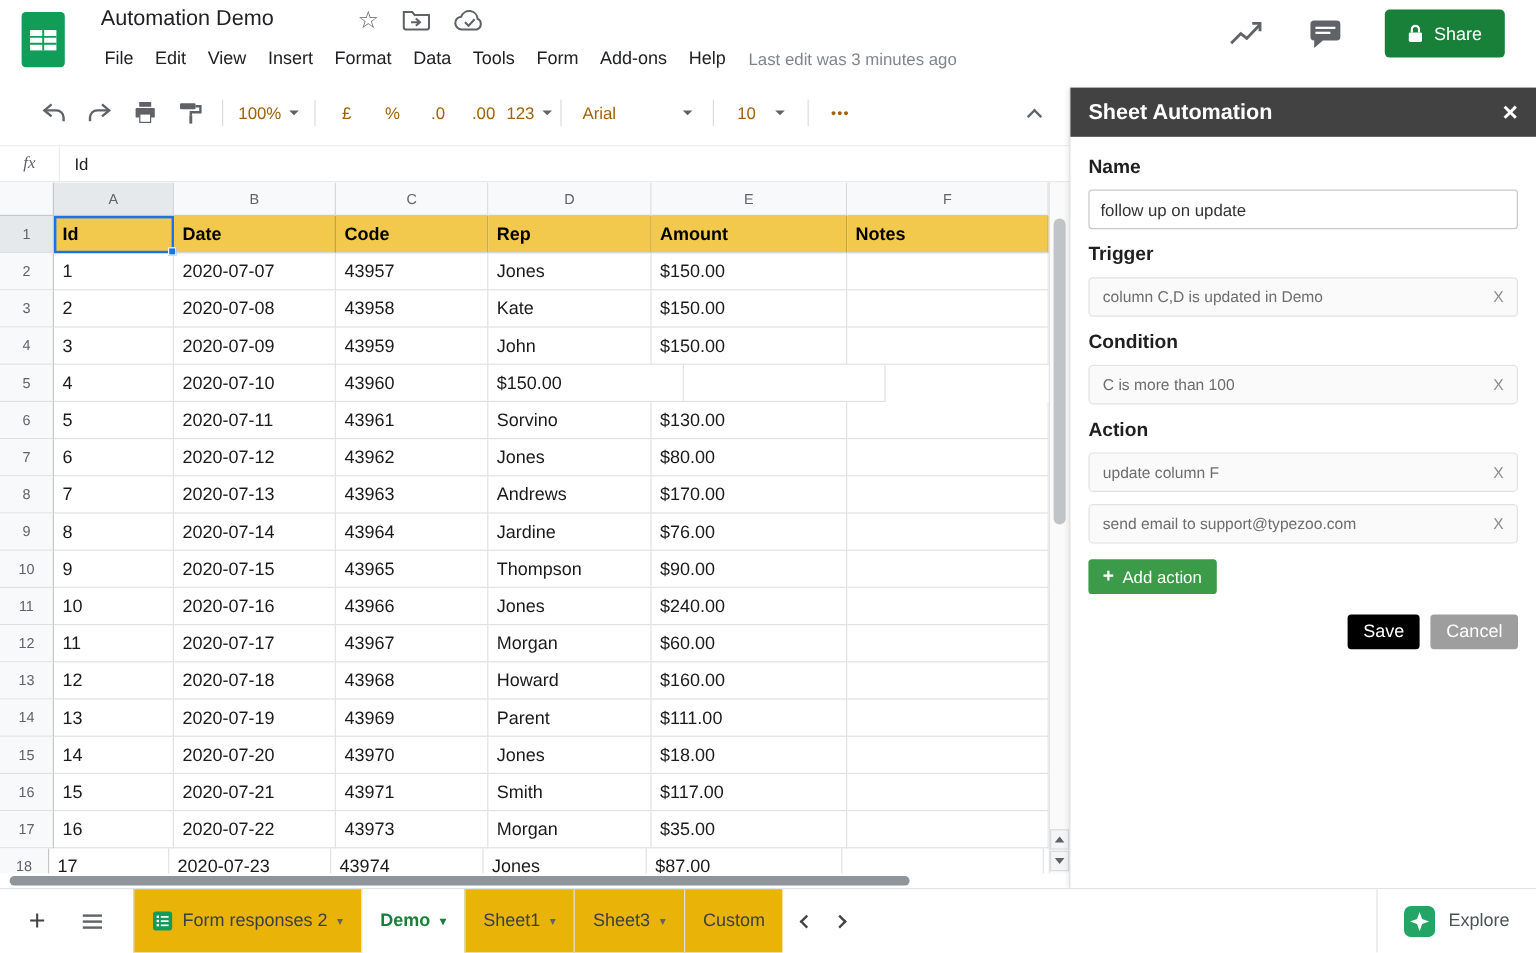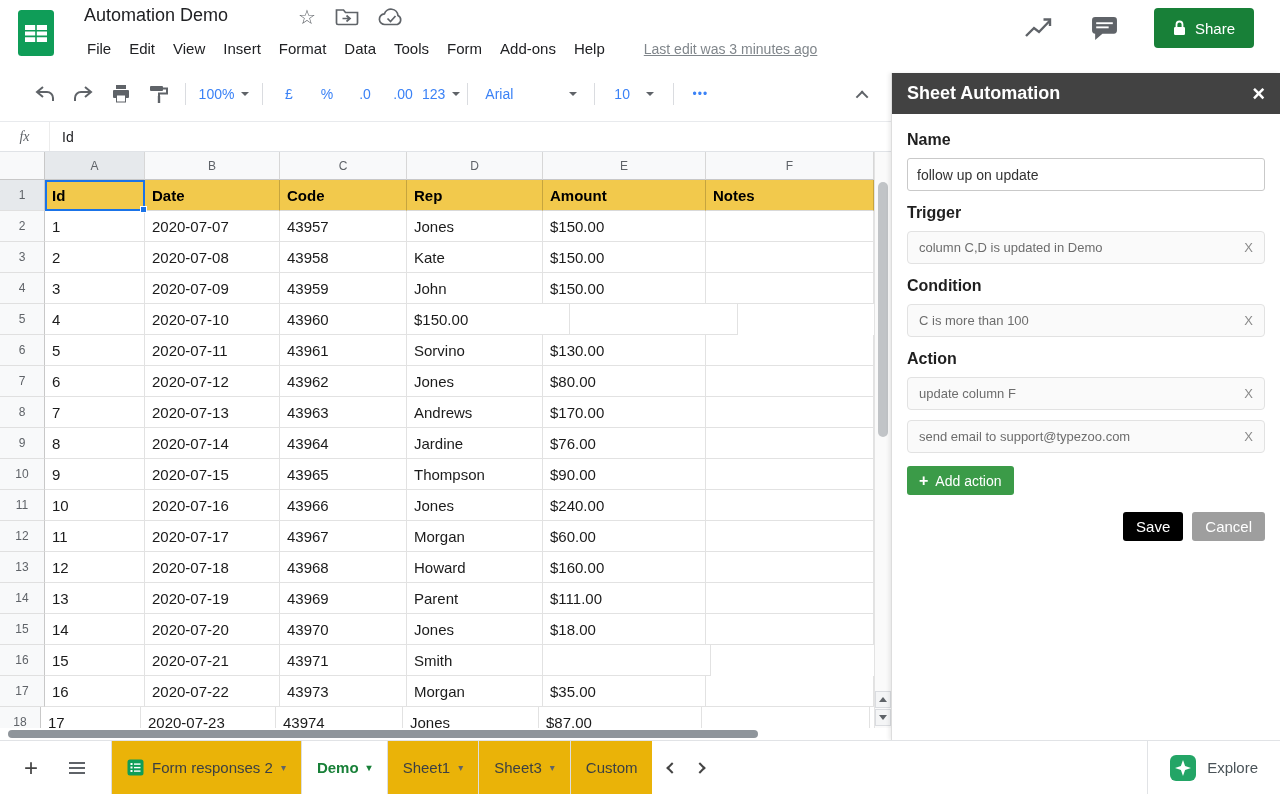--- a/index.html
+++ b/index.html
@@ -9,31 +9,31 @@
 
   
   .topbar { position:absolute; top:0; left:0; width:1280px; height:66px; background:#fff; }
   .logo { position:absolute; left:17px; top:9px; cursor:pointer; }
   .doc-title { position:absolute; left:84px; top:5px; font-size:18px; color:#202124; cursor:text; }
   .title-icons { position:absolute; left:298px; top:7px; display:flex; align-items:center; gap:19px; color:#5f6368; }
   .title-icons .star { font-size:20px; line-height:1; cursor:pointer; }
   .menubar { position:absolute; left:78px; top:36px; display:flex; align-items:center; font-size:15px; color:#202124; }
   .menu-items { display:flex; align-items:center; }
   .menu-item { padding:4px 9px; border-radius:4px; cursor:pointer; }
-  .last-edit { margin-left:30px; color:#80868b; text-decoration:underline; font-size:14px; cursor:pointer; }
+  .last-edit { margin-left:10px; color:#80868b; font-size:14px; cursor:pointer; }
   .top-actions { position:absolute; right:26px; top:8px; display:flex; align-items:center; gap:36px; }
   .icon-btn { display:flex; align-items:center; justify-content:center; cursor:pointer; }
   .share-btn { display:flex; align-items:center; gap:9px; background:#188038; color:#fff; height:40px;
                padding:0 19px; border-radius:4px; font-size:15px; font-weight:500; border:none; cursor:pointer;
                font-family:inherit; }
 
   
   .toolbar { position:absolute; left:0; top:66px; width:891px; height:56px; display:flex; align-items:center;
              padding-left:26px; border-bottom:1px solid #e8eaed; background:#fff; }
-  .tb { display:flex; align-items:center; justify-content:center; min-width:38px; height:30px; color:#3b82f6;
+  .tb { display:flex; align-items:center; justify-content:center; min-width:38px; height:30px; color:#a16207;
         font-size:14px; cursor:pointer; border-radius:2px; }
   .tb-sep { width:1px; height:22px; background:#dadce0; margin:0 7px; }
   .cdown { width:0; height:0; border-left:4px solid transparent; border-right:4px solid transparent;
            border-top:4px solid #5f6368; margin-left:7px; }
   .tb-zoom { min-width:62px; }
   .tb-font { min-width:112px; justify-content:space-between; padding:0 10px; }
   .tb-size { min-width:64px; justify-content:space-between; padding:0 12px; }
   .tb-more { letter-spacing:1px; font-size:12px; }
   .tb-collapse { position:absolute; right:14px; top:20px; width:28px; height:18px; display:flex;
                  align-items:center; justify-content:center; cursor:pointer; }
@@ -405,20 +405,21 @@
         <div class="g-cell g-data" style="width: 136px;">Jones</div>
         <div class="g-cell g-data" style="width: 163px;">$18.00</div>
         <div class="g-cell g-data" style="width: 168px;"></div>
       </div>
       <div class="g-row">
         <div class="g-cell g-rowhead" style="width: 45px;">16</div>
         <div class="g-cell g-data" style="width: 100px;">15</div>
         <div class="g-cell g-data" style="width: 135px;">2020-07-21</div>
         <div class="g-cell g-data" style="width: 127px;">43971</div>
         <div class="g-cell g-data" style="width: 136px;">Smith</div>
+        <div class="g-cell g-data" style="width: 163px;">$117.00</div>
         <div class="g-cell g-data" style="width: 168px;"></div>
       </div>
       <div class="g-row">
         <div class="g-cell g-rowhead" style="width: 45px;">17</div>
         <div class="g-cell g-data" style="width: 100px;">16</div>
         <div class="g-cell g-data" style="width: 135px;">2020-07-22</div>
         <div class="g-cell g-data" style="width: 127px;">43973</div>
         <div class="g-cell g-data" style="width: 136px;">Morgan</div>
         <div class="g-cell g-data" style="width: 163px;">$35.00</div>
         <div class="g-cell g-data" style="width: 168px;"></div>

